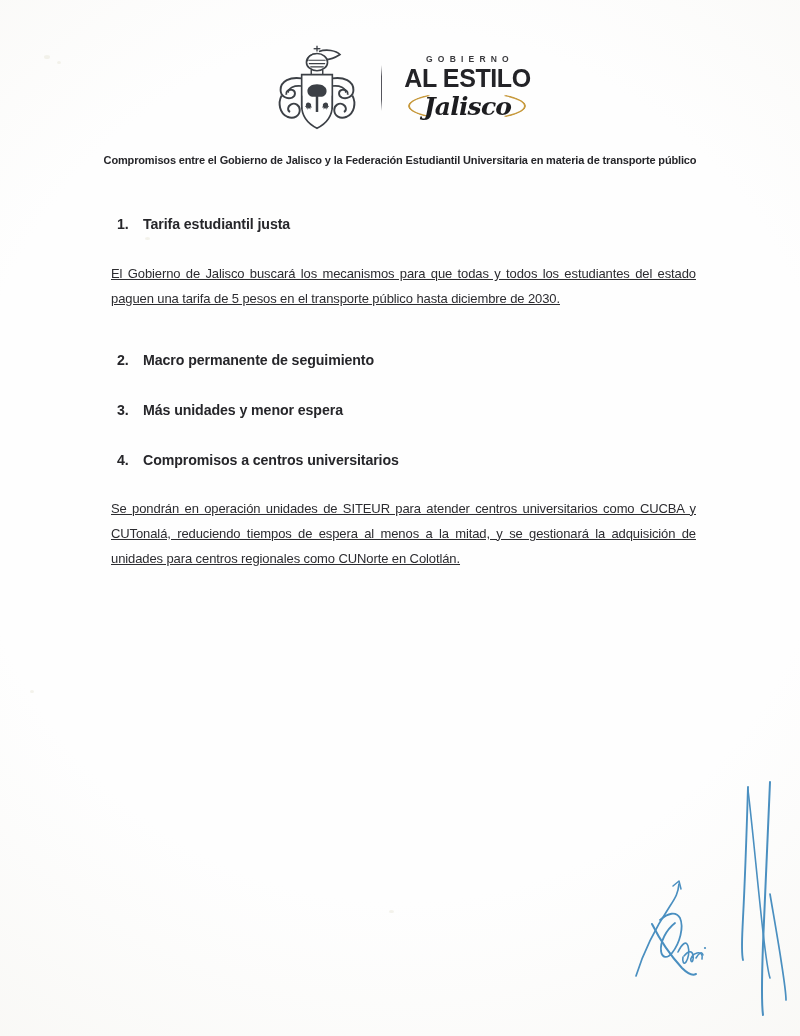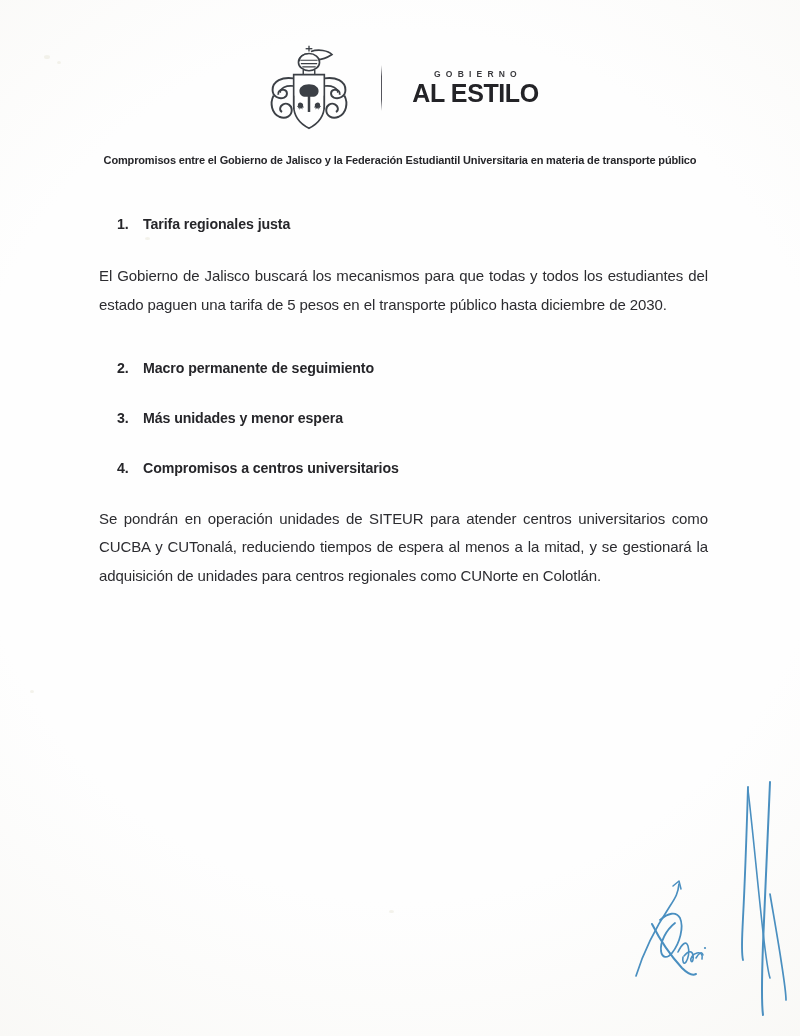--- a/index.html
+++ b/index.html
@@ -35,21 +35,21 @@
   
   .header {
     position: absolute;
     top: 38px;
     left: 0;
     width: 800px;
     height: 100px;
     display: flex;
     align-items: center;
     justify-content: center;
-    gap: 8px;
+    gap: 0px;
   }
   .crest {
     width: 96px;
     height: 92px;
     flex: 0 0 auto;
   }
   .logo-divider {
     width: 1px;
     height: 46px;
     background: linear-gradient(to bottom, rgba(80,80,85,0) 0%, #55555c 25%, #55555c 75%, rgba(80,80,85,0) 100%);
@@ -136,27 +136,28 @@
     letter-spacing: -0.1px;
     margin: 0 0 0 22px;
   }
   .section-num {
     width: 26px;
     flex: 0 0 26px;
   }
   .section-title { flex: 1 1 auto; }
 
   .para {
-    font-size: 15px;
+    font-size: 13px;
     color: #2c2c30;
     line-height: 1.92;
     text-align: justify;
     text-justify: inter-word;
     letter-spacing: -0.1px;
-    margin: 4px;
+    margin: 16px;
+    text-decoration: underline;
   }
 
   .sec-1-h { margin-top: 0; }
   .sec-1-p { margin-top: 30px; }
   .sec-2-h { margin-top: 40px; }
   .sec-2-p { margin-top: 29px; }
   .sec-3-h { margin-top: 34px; }
   .sec-3-p { margin-top: 29px; }
   .sec-4-h { margin-top: 34px; }
   .sec-4-p { margin-top: 29px; }
@@ -220,30 +221,34 @@
         <path d="M41 63 C39 63 38 64.5 38.6 66 L37.4 67.8 L38.8 67.6 L38.4 69.6 L39.8 68.4 L40.2 70.6 L41.6 68.6 L43 70.4 L43.2 68 L44.6 68.6 L43.8 66.6 C44.4 65 43.2 63.2 41 63 Z"></path>
         <path d="M59 63 C61 63 62 64.5 61.4 66 L62.6 67.8 L61.2 67.6 L61.6 69.6 L60.2 68.4 L59.8 70.6 L58.4 68.6 L57 70.4 L56.8 68 L55.4 68.6 L56.2 66.6 C55.6 65 56.8 63.2 59 63 Z"></path>
       </g>
     </svg>
 
     <div class="logo-divider"></div>
 
     <div class="brand">
       <div class="brand-kicker">GOBIERNO</div>
       <div class="brand-main">AL ESTILO</div>
+      <div class="brand-script-wrap">
+        <div class="script-oval"></div>
+        <div class="brand-script">Jalisco</div>
+      </div>
     </div>
   </div>
 
   <div class="doc-title">Compromisos entre el Gobierno de Jalisco y la Federación Estudiantil Universitaria en materia de transporte público</div>
 
   <div class="content">
 
     <div class="section-heading sec-1-h">
       <span class="section-num">1.</span>
-      <span class="section-title">Tarifa regionales justa</span>
+      <span class="section-title">Tarifa estudiantil justa</span>
     </div>
     <p class="para sec-1-p">El Gobierno de Jalisco buscará los mecanismos para que todas y todos los estudiantes del estado paguen una tarifa de 5 pesos en el transporte público hasta diciembre de 2030.</p>
 
     <div class="section-heading sec-2-h">
       <span class="section-num">2.</span>
       <span class="section-title">Macro permanente de seguimiento</span>
     </div>
 
     <div class="section-heading sec-3-h">
       <span class="section-num">3.</span>

